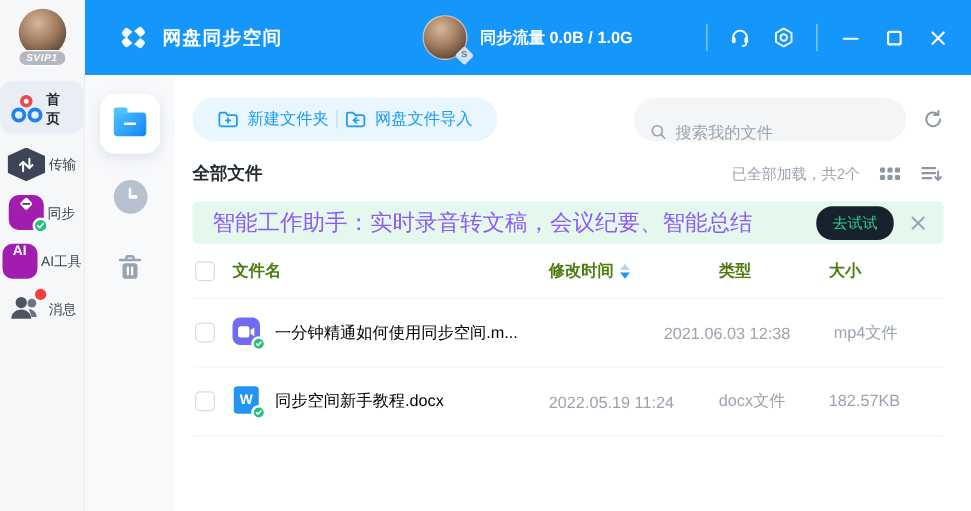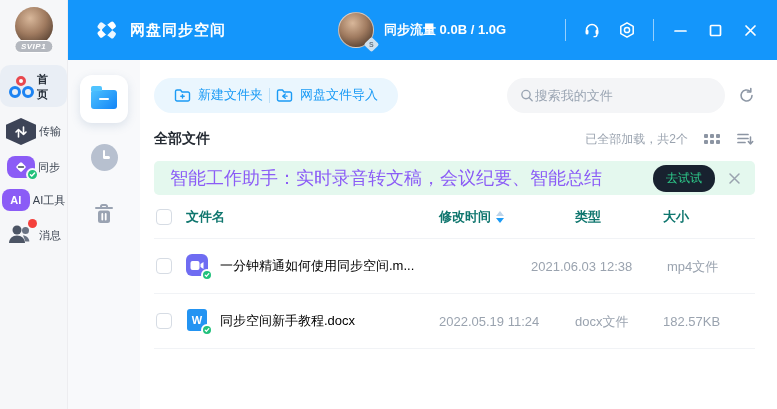--- a/index.html
+++ b/index.html
@@ -20,21 +20,21 @@
   .nav-item.active { background:#e9eef5; border-radius:10px; padding:7px 9px 5px; }
   .nav-item.active .lbl { font-weight:bold; color:#222b36; }
 
   .home-logo { position:relative; width:26px; height:22px; }
   .home-logo i { position:absolute; border-radius:50%; }
   .home-logo .b1 { left:0; bottom:0; width:12px; height:12px; border:3px solid #1d83f2; }
   .home-logo .b2 { right:0; bottom:0; width:12px; height:12px; border:3px solid #1d83f2; }
   .home-logo .r1 { left:7px; top:0; width:10px; height:10px; border:3px solid #e8484e; background:#fff; }
 
   .hex-icon { width:30px; height:27px; background:#3d4457; clip-path:polygon(50% 0,100% 25%,100% 75%,50% 100%,0 75%,0 25%); display:flex; align-items:center; justify-content:center; }
-  .rounded-dark { width:28px; height:22px; background:#8b5cf6; border-radius:8px; display:flex; align-items:center; justify-content:center; position:relative; }
+  .rounded-dark { width:28px; height:28px; background:#a21caf; border-radius:8px; display:flex; justify-content:center; position:relative; }
   .ai-glyph { color:#fff; font-size:11px; font-weight:bold; }
   .badge-check { position:absolute; right:-4px; bottom:-3px; width:13px; height:13px; border-radius:50%; background:#21c17c; border:2px solid #f6f7f9; display:flex; align-items:center; justify-content:center; }
   .badge-check svg { width:7px; height:7px; }
   .msg-wrap { position:relative; width:30px; height:26px; }
   .red-dot { position:absolute; right:-1px; top:-3px; width:9px; height:9px; border-radius:50%; background:#f4403c; }
 
   
   .right-col { flex:1; display:flex; flex-direction:column; min-width:0; }
 
   
@@ -65,21 +65,21 @@
   .clock-ic:before { content:""; position:absolute; left:12px; top:6px; width:2.5px; height:8px; background:#fff; border-radius:2px; }
   .clock-ic:after { content:""; position:absolute; left:12px; top:12px; width:7px; height:2.5px; background:#fff; border-radius:2px; }
   .trash-ic { margin-top:31px; cursor:pointer; }
 
   
   .main { flex:1; background:#fff; padding:0 22px 0 14px; min-width:0; }
   .toolbar-row { display:flex; align-items:center; margin-top:17px; height:36px; }
   .tool-pill { display:flex; align-items:center; background:#eaf6fe; border-radius:18px; height:35px; padding:0 20px; gap:6px; }
   .tool-btn { display:flex; align-items:center; gap:7px; color:#1b9bf5; font-size:13px; cursor:pointer; white-space:nowrap; }
   .tool-sep { width:1px; height:15px; background:#bcdef6; }
-  .search-box { margin-left:auto; width:218px; height:35px; background:#f4f5f7; border-radius:18px; display:flex; align-items:center; padding:0 13px; gap:1px; }
+  .search-box { margin-left:auto; width:218px; height:35px; background:#f4f5f7; border-radius:18px; display:flex; align-items:flex-end; padding:0 13px; gap:7px; }
   .search-box input { border:none; outline:none; background:transparent; font-size:13px; color:#5a6573; width:100%; font-family:inherit; }
   .search-box input::placeholder { color:#9aa5b3; }
   .refresh-btn { margin-left:13px; cursor:pointer; display:flex; }
 
   .section-row { display:flex; align-items:center; margin-top:14px; height:24px; }
   .section-title { font-size:14px; font-weight:bold; color:#252b33; }
   .load-status { margin-left:auto; font-size:12px; color:#9aa3af; }
   .grid-ic { margin-left:16px; display:grid; grid-template-columns:repeat(3,4px); grid-auto-rows:4px; gap:2px; cursor:pointer; }
   .grid-ic i { background:#8c95a3; border-radius:1px; }
   .sortlist-ic { margin-left:16px; cursor:pointer; display:flex; }
@@ -87,21 +87,21 @@
   .banner { margin-top:10px; height:34px; background:#e4f8ee; border-radius:5px; display:flex; align-items:center; padding:0 10px 0 16px; }
   .banner-text { font-size:18px; color:#8b5cf6; }
   .cta-btn { margin-left:auto; background:#18222f; color:#2ed18e; font-size:12px; padding:5px 13px; border-radius:13px; cursor:pointer; white-space:nowrap; }
   .banner-close { margin-left:13px; margin-right:4px; cursor:pointer; display:flex; }
 
   .table-hd, .file-row { display:flex; align-items:center; }
   .table-hd { height:44px; border-bottom:1px solid #f1f3f6; }
   .file-row { height:55px; border-bottom:1px solid #f1f3f6; cursor:pointer; }
   .cb { width:16px; height:16px; border:1.5px solid #d6dce4; border-radius:4px; background:#fff; margin:0 14px 0 2px; flex-shrink:0; cursor:pointer; }
   .col-name { flex:1; display:flex; align-items:center; gap:10px; min-width:0; }
-  .hd-txt { font-size:13px; font-weight:bold; color:#0f766e;text-align:right; }
+  .hd-txt { font-size:13px; font-weight:bold; color:#4d7c0f;text-align:right; }
   .col-time { width:136px; flex-shrink:0; display:flex; align-items:center; gap:5px; }
   .col-type { width:88px; flex-shrink:0; }
   .col-size { width:92px; flex-shrink:0; }
   .cell-gray { font-size:13px; color:#9aa3af; }
   .name-txt { font-size:13px; color:#000000; white-space:nowrap; overflow:hidden; text-overflow:ellipsis; }
   .sort-carets { display:flex; flex-direction:column; gap:2px; cursor:pointer; }
   .sort-carets .up { width:0; height:0; border-left:4px solid transparent; border-right:4px solid transparent; border-bottom:5px solid #bcd4ea; }
   .sort-carets .down { width:0; height:0; border-left:4px solid transparent; border-right:4px solid transparent; border-top:5px solid #1b9bf5; }
 
   .file-ic { position:relative; width:24px; height:24px; flex-shrink:0; }

